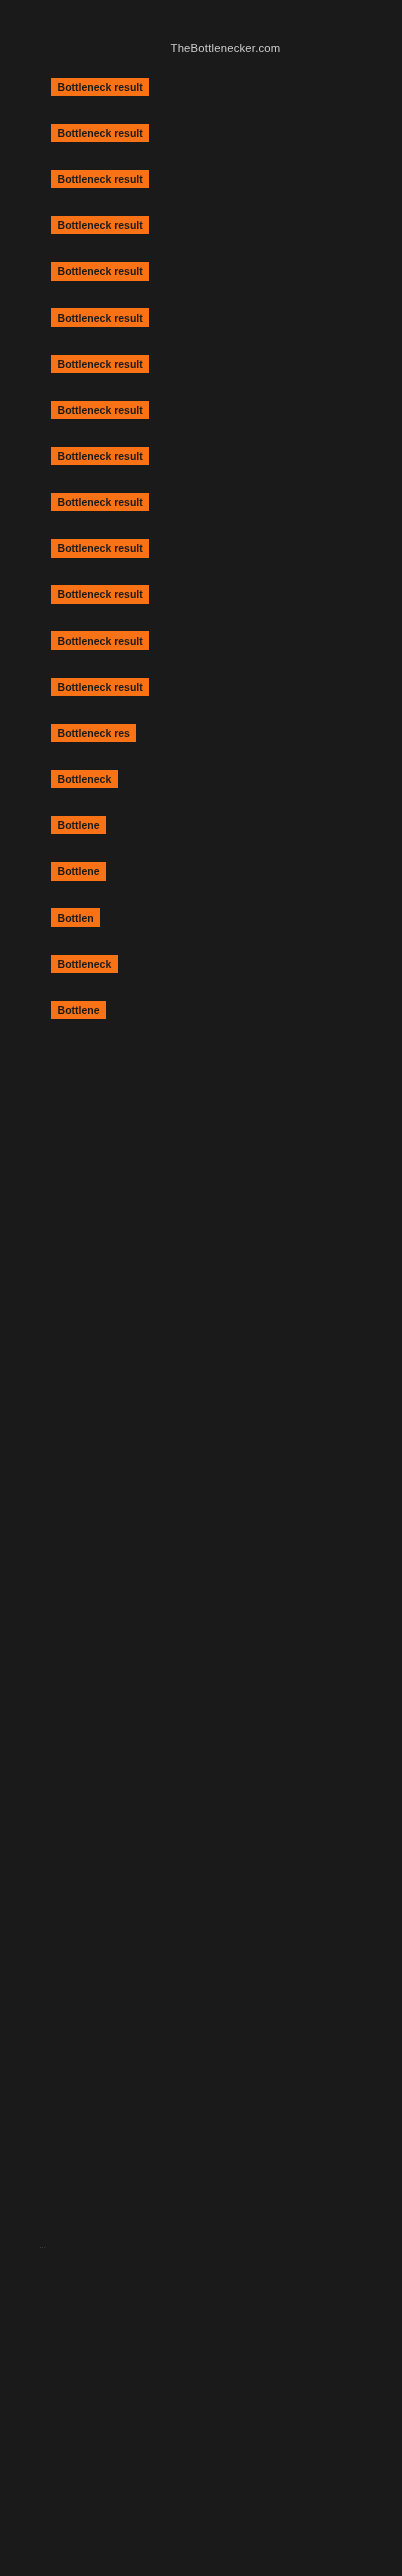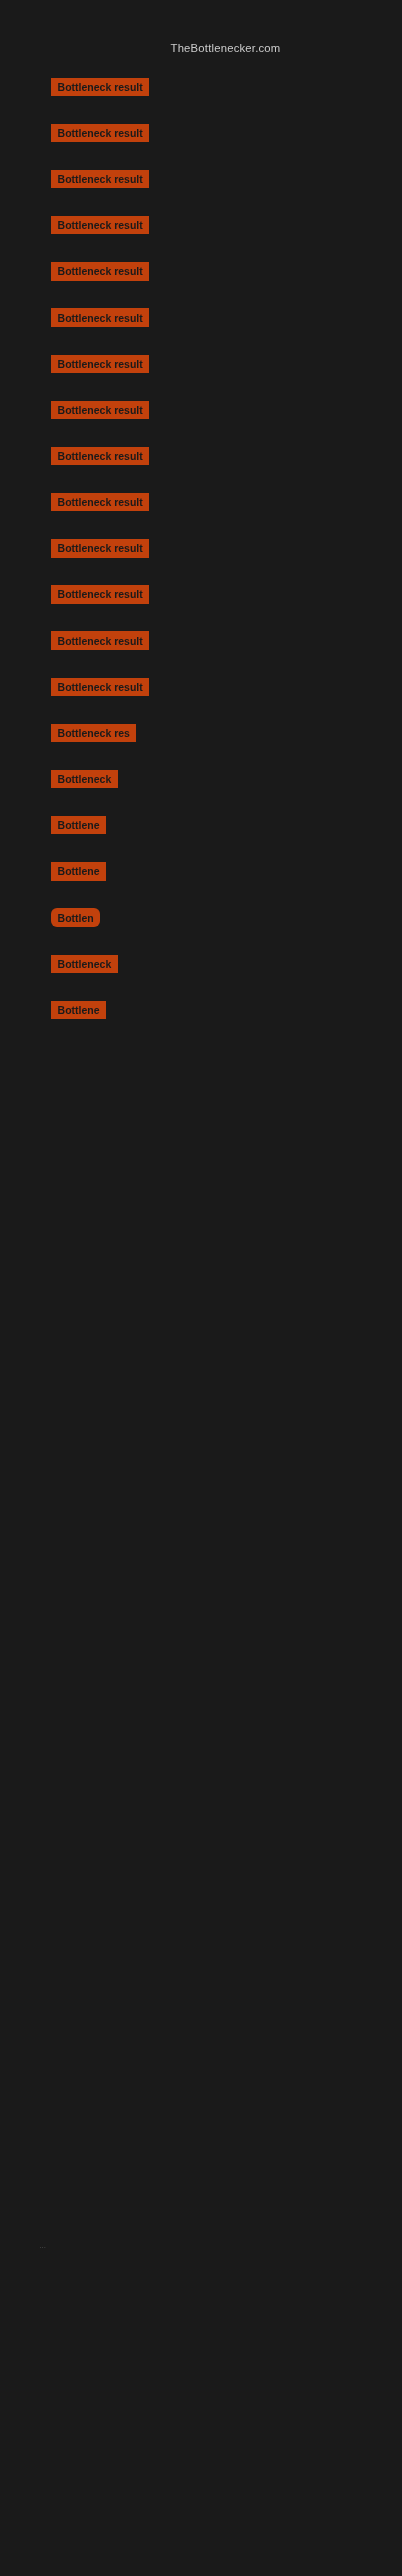--- a/index.html
+++ b/index.html
@@ -20,21 +20,21 @@
       text-align: center;
       padding: 6.4px 0 4.8px 0;
       color: #cccccc;
       font-size: 11.3px;
       font-weight: normal;
       letter-spacing: 0.2px;
     }
 
     .bottleneck-item {
       display: inline-block;
-      background-color: #c2410c;
+      background-color: #f97316;
       color: #1a1a1a;
       font-size: 10.5px;
       font-weight: bold;
       padding: 3.2px 6.4px;
       margin: 0 0 0 3.2px;
       white-space: nowrap;
       overflow: hidden;
     }
 
     .row {
@@ -64,21 +64,21 @@
     .row-11 .bottleneck-item { max-width: 138px; }
     .row-12 .bottleneck-item { max-width: 142px; }
     .row-13 .bottleneck-item { max-width: 142px; }
     .row-14 .bottleneck-item { max-width: 142px; }
     .row-15 .bottleneck-item { max-width: 129px; }
     .row-16 .bottleneck-item { max-width: 85px; }
     .row-17 .bottleneck-item { max-width: 93px; }
     .row-18 .bottleneck-item { max-width: 64px; }
     .row-19 .bottleneck-item { max-width: 40px; }
     .row-20 .bottleneck-item { max-width: 60px; }
-    .row-21 .bottleneck-item { max-width: 52px; border-radius: 6px; }
+    .row-21 .bottleneck-item { max-width: 52px; }
     .row-22 .bottleneck-item { max-width: 72px; }
     .row-23 .bottleneck-item { max-width: 39px; }
     .row-24 .bottleneck-item { max-width: 60px; }
 
     .spacer {
       height: 483px;
     }
   </style>
 </head>
 <body>

